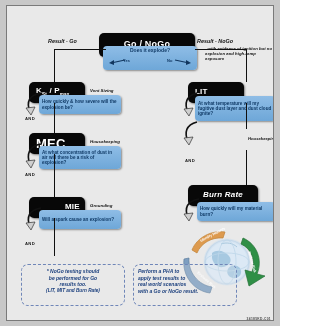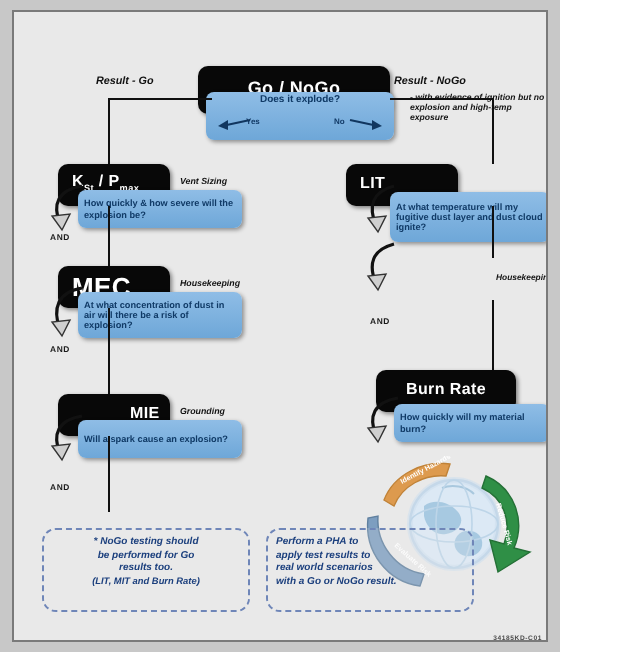--- a/index.html
+++ b/index.html
@@ -218,21 +218,21 @@
       <svg class="hook" style="left:16px; top:199px;" width="22" height="28" viewBox="0 0 22 28">
         <path d="M18 3 C6 5, 3 12, 7 22" stroke="#111" stroke-width="1.6" fill="none"></path>
         <path d="M3 18 L8 25 L12 17 Z" fill="#cfcfcf" stroke="#333" stroke-width=".7"></path>
       </svg>
 
       <div class="and-lbl" style="left:18px; top:235px;">
         <span>AND</span>
       </div>
       <div class="conn" style="left:47px; top:212px; width:1.1px; height:38px;"></div>
 
-      <div class="node node-left" style="left:166px; top:76px; width:56px; height:21px; font-size:8px;">
+      <div class="node node-left" style="left:181px; top:76px; width:56px; height:21px; font-size:8px;">
         <span>LIT</span>
       </div>
       <div class="bubble" style="left:188px; top:90px; width:80px; height:25px; font-size:4.6px;">
         <span>At what temperature will my fugitive dust layer and dust cloud ignite?</span>
       </div>
       <svg class="hook" style="left:174px; top:84px;" width="20" height="28" viewBox="0 0 20 28">
         <path d="M16 3 C5 6, 3 13, 7 23" stroke="#111" stroke-width="1.6" fill="none"></path>
         <path d="M3 19 L8 26 L12 18 Z" fill="#cfcfcf" stroke="#333" stroke-width=".7"></path>
       </svg>
 
@@ -244,21 +244,21 @@
       <svg class="hook" style="left:174px; top:112px;" width="20" height="28" viewBox="0 0 20 28">
         <path d="M16 4 C5 7, 3 14, 7 24" stroke="#111" stroke-width="1.6" fill="none"></path>
         <path d="M3 20 L8 27 L12 19 Z" fill="#cfcfcf" stroke="#333" stroke-width=".7"></path>
       </svg>
 
       <div class="and-lbl" style="left:178px; top:152px;">
         <span>AND</span>
       </div>
       <div class="conn" style="left:239px; top:144px; width:1.1px; height:35px;"></div>
 
-      <div class="node" style="left:181px; top:179px; width:70px; height:21px; font-size:8px;">
+      <div class="node" style="left:181px; top:179px; width:70px; height:21px; font-size:8px;font-style:italic;">
         <span>Burn Rate</span>
       </div>
       <div class="bubble" style="left:190px; top:196px; width:78px; height:19px; font-size:4.6px;">
         <span>How quickly will my material burn?</span>
       </div>
       <svg class="hook" style="left:174px; top:190px;" width="22" height="28" viewBox="0 0 22 28">
         <path d="M18 3 C6 5, 3 12, 7 22" stroke="#111" stroke-width="1.6" fill="none"></path>
         <path d="M3 18 L8 25 L12 17 Z" fill="#cfcfcf" stroke="#333" stroke-width=".7"></path>
       </svg>
 

